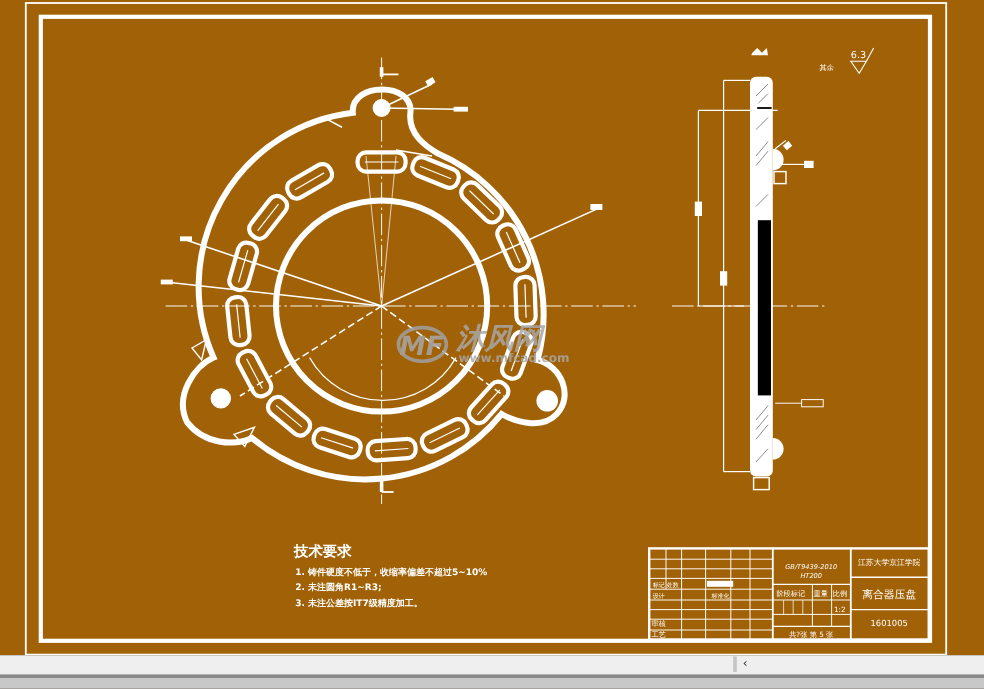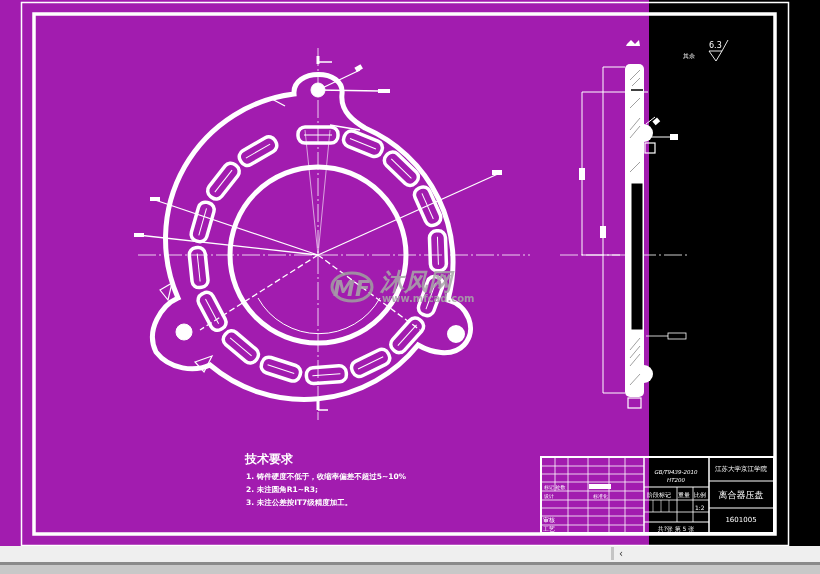--- a/index.html
+++ b/index.html
@@ -1,17 +1,17 @@
 <!DOCTYPE html>
 <html><head>
 <meta charset="utf-8">
 <style>
   html,body{margin:0;padding:0;}
   body{width:820px;height:574px;background:#000;position:relative;overflow:hidden;font-family:"DejaVu Sans",sans-serif;}
-  #canvas{position:absolute;left:0;top:0;width:649px;height:546px;background:#a21caf;}
+  #canvas{position:absolute;left:0;top:0;width:820px;height:546px;background:#a16207;}
   #statusbar{position:absolute;left:0;top:546px;width:820px;height:16px;background:#efefef;border-bottom:3px solid #8a8a8a;}
   #statusbar .divider{position:absolute;left:611px;top:1px;width:3px;height:13px;background:#c4c4c4;}
   #statusbar .scroll-left{position:absolute;left:619px;top:0;font-size:10px;line-height:16px;color:#333;}
   #bottombar{position:absolute;left:0;top:565px;width:820px;height:9px;background:#c8c8c8;}
   svg text{font-family:"DejaVu Sans",sans-serif;fill:#fff;}
   .wm{fill:#a8a8a8;font-family:"DejaVu Sans",sans-serif;font-weight:bold;}
 </style>
 </head>
 <body>
 

